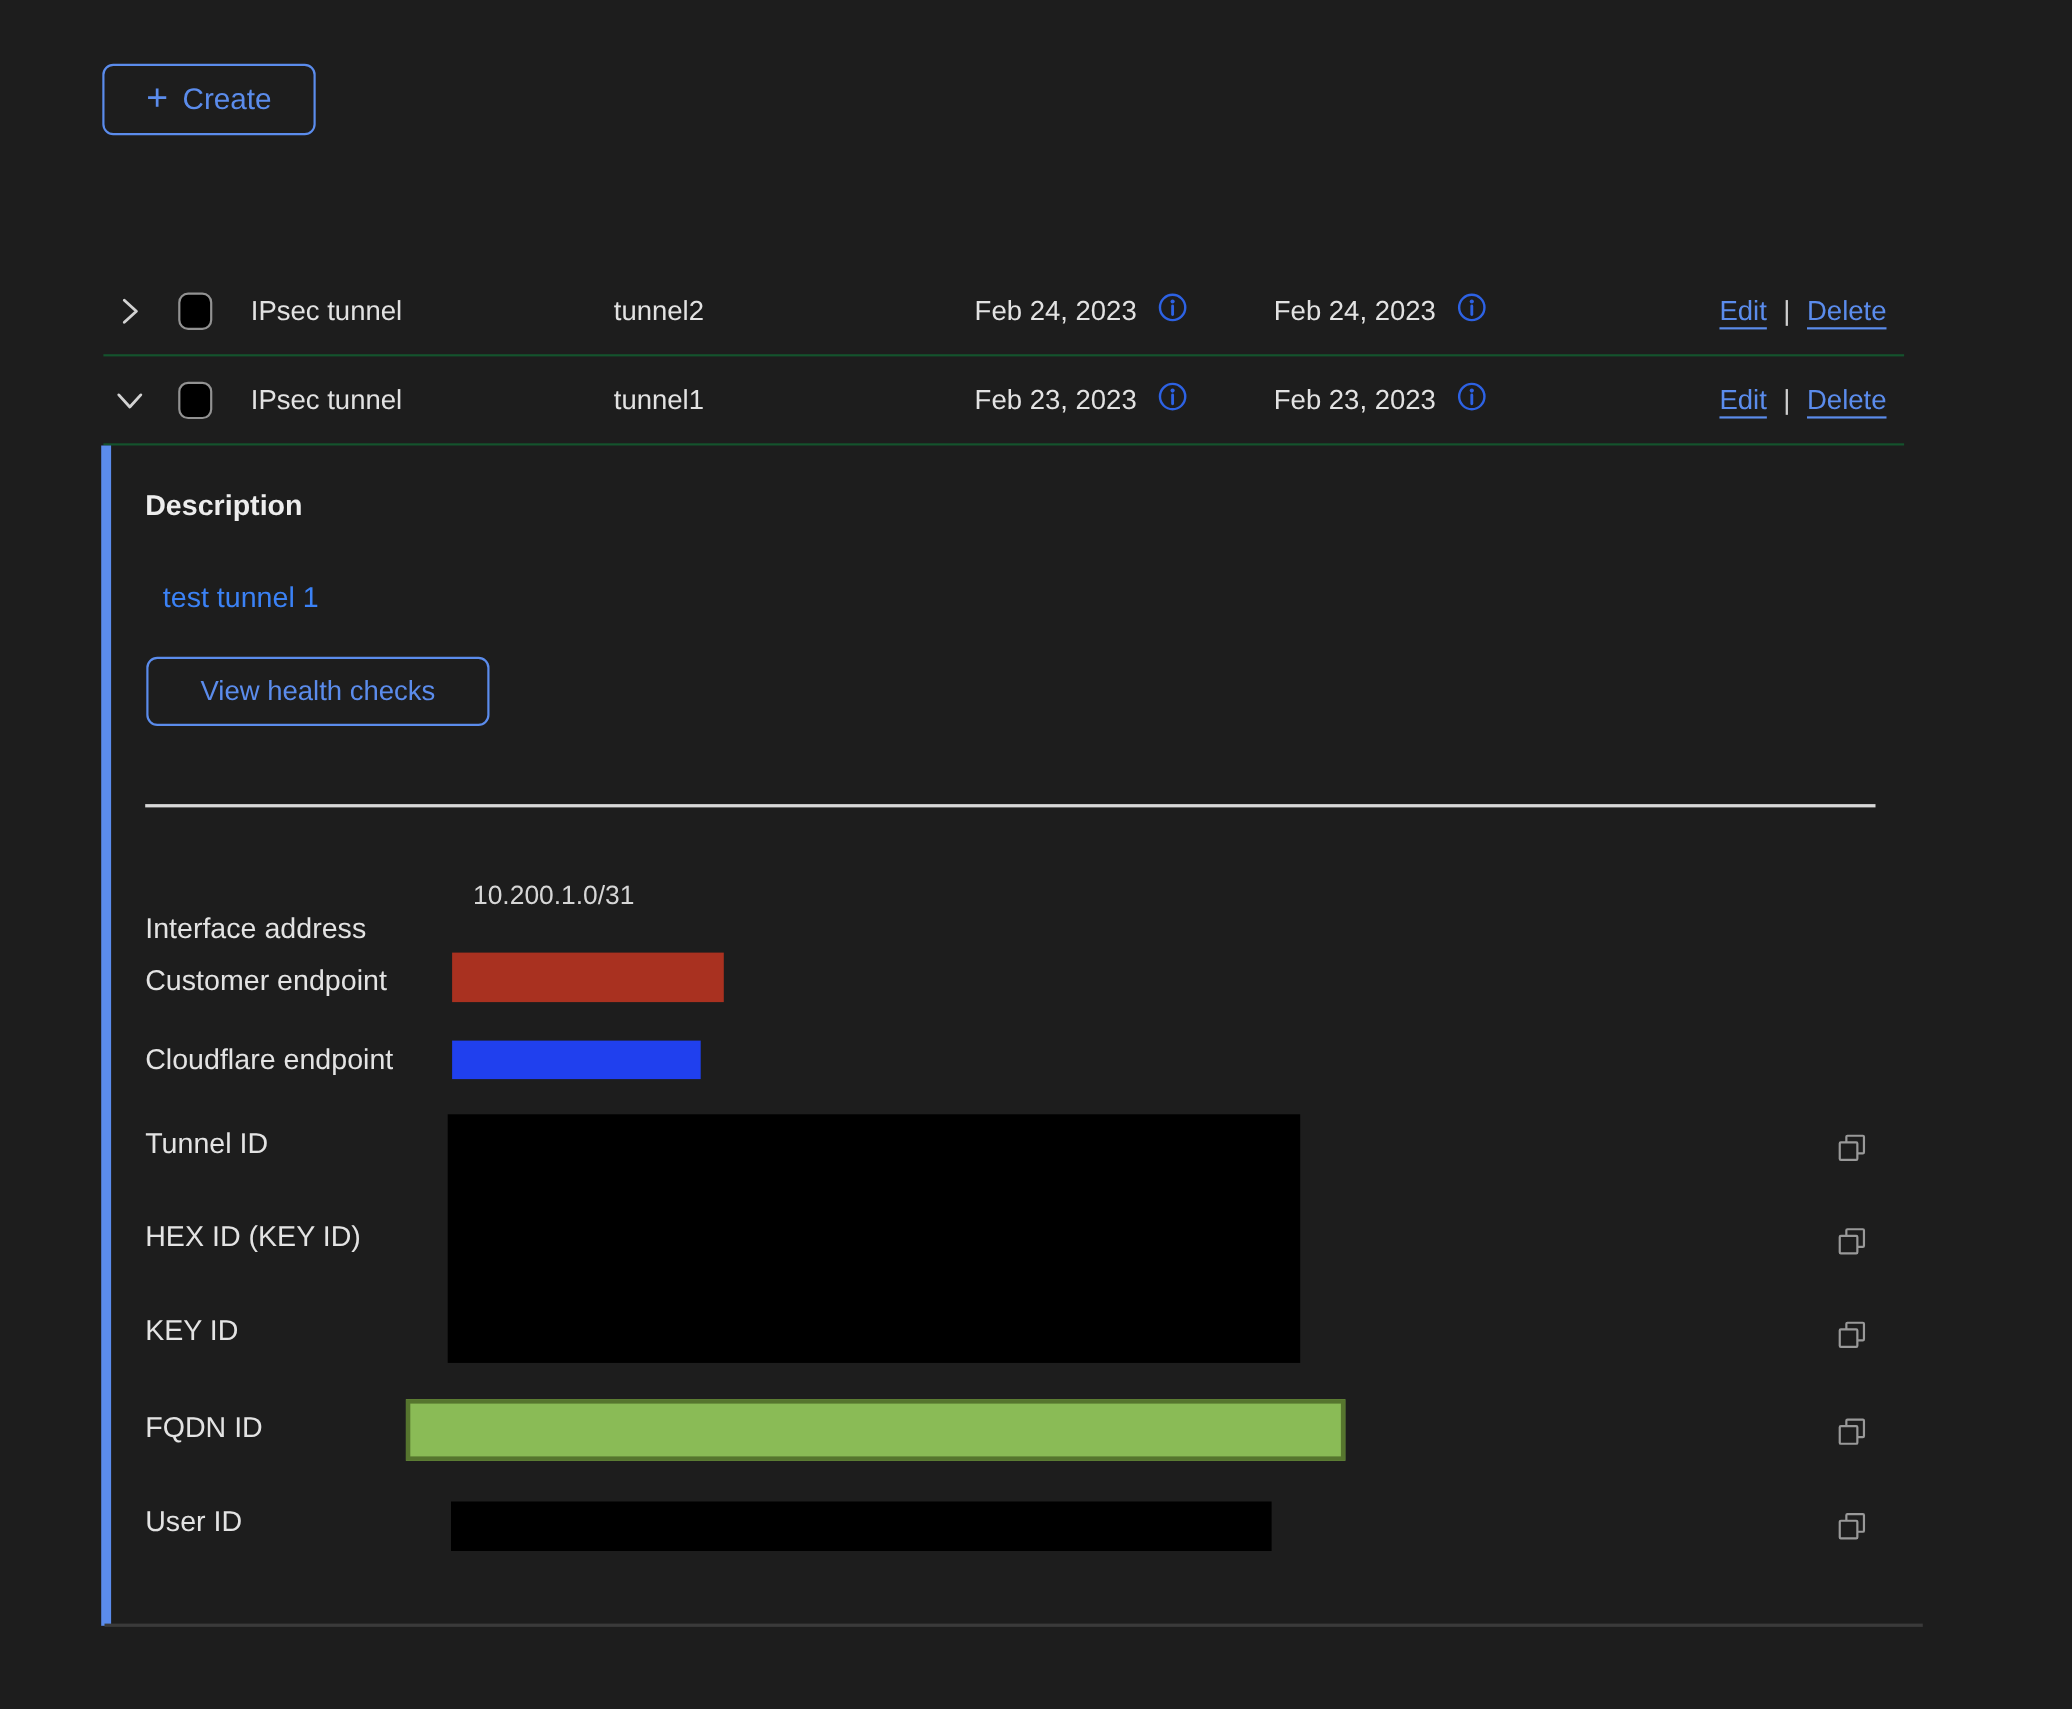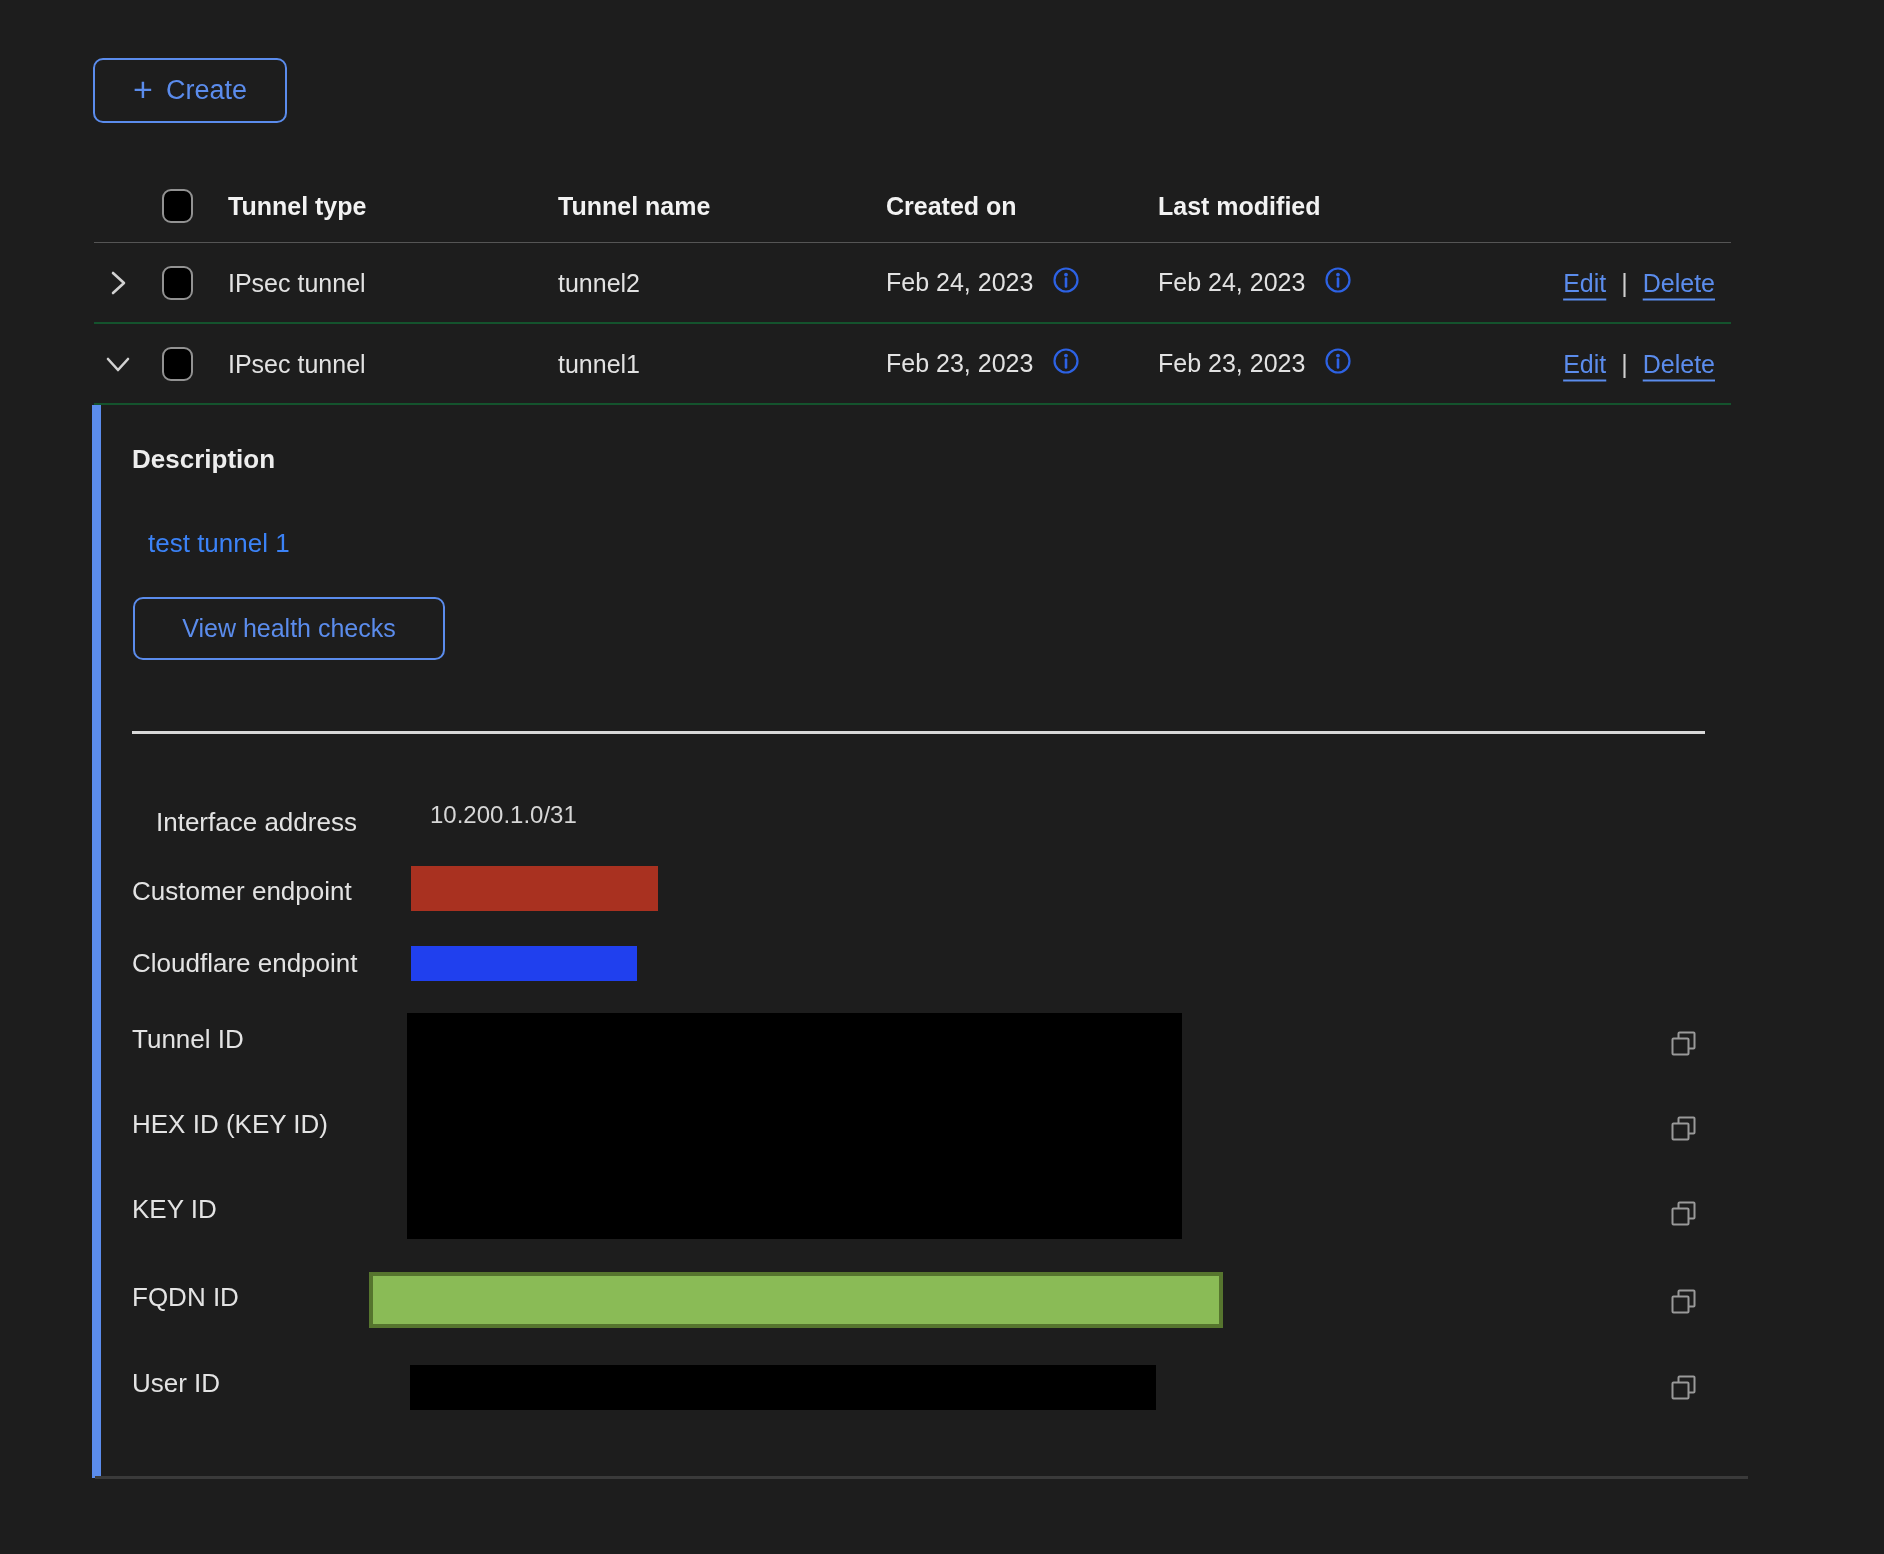--- a/index.html
+++ b/index.html
@@ -53,29 +53,20 @@
 </head>
 <body>
 
 <div class="page">
 
   <button class="abs create-btn">
     <span class="plus">+</span>
     <span>Create</span>
   </button>
 
-  <div class="abs thead">
-    <div class="hcell cb-pos">
-        <div class="checkbox"></div>
-      </div>
-    <div class="hcell col-type">Tunnel type</div>
-    <div class="hcell col-name">Tunnel name</div>
-    <div class="hcell col-created">Created on</div>
-    <div class="hcell col-modified">Last modified</div>
-  </div>
 
   <div class="abs row row0">
     <button class="cell chev-btn">
       <svg width="30" height="30" viewBox="0 0 30 30">
           <polyline points="10,5 21,15 10,25" fill="none" stroke="#d2d2d2" stroke-width="2.6" stroke-linecap="round" stroke-linejoin="round"></polyline>
         </svg>
     </button>
     <div class="cell cb-pos">
         <div class="checkbox"></div>
       </div>
@@ -149,21 +140,21 @@
   <div class="abs detail-bar"></div>
   <div class="abs bottom-divider"></div>
 
   <div class="abs desc-label">Description</div>
   <div class="abs desc-value">test tunnel 1</div>
 
   <button class="abs health-btn">View health checks</button>
 
   <div class="abs mid-divider"></div>
 
-  <div class="abs flabel" style="top:807px;margin-left:24px;">Interface address</div>
+  <div class="abs flabel" style="top:829px;">Interface address</div>
   <div class="abs fvalue" style="left:430px; top:801px;">10.200.1.0/31</div>
 
   <div class="abs flabel" style="top:876px;">Customer endpoint</div>
   <div class="abs redact redact-red"></div>
 
   <div class="abs flabel" style="top:948px;">Cloudflare endpoint</div>
   <div class="abs redact redact-blue"></div>
 
   <div class="abs redact redact-ids"></div>
   <div class="abs flabel" style="top:1024px;">Tunnel ID</div>

